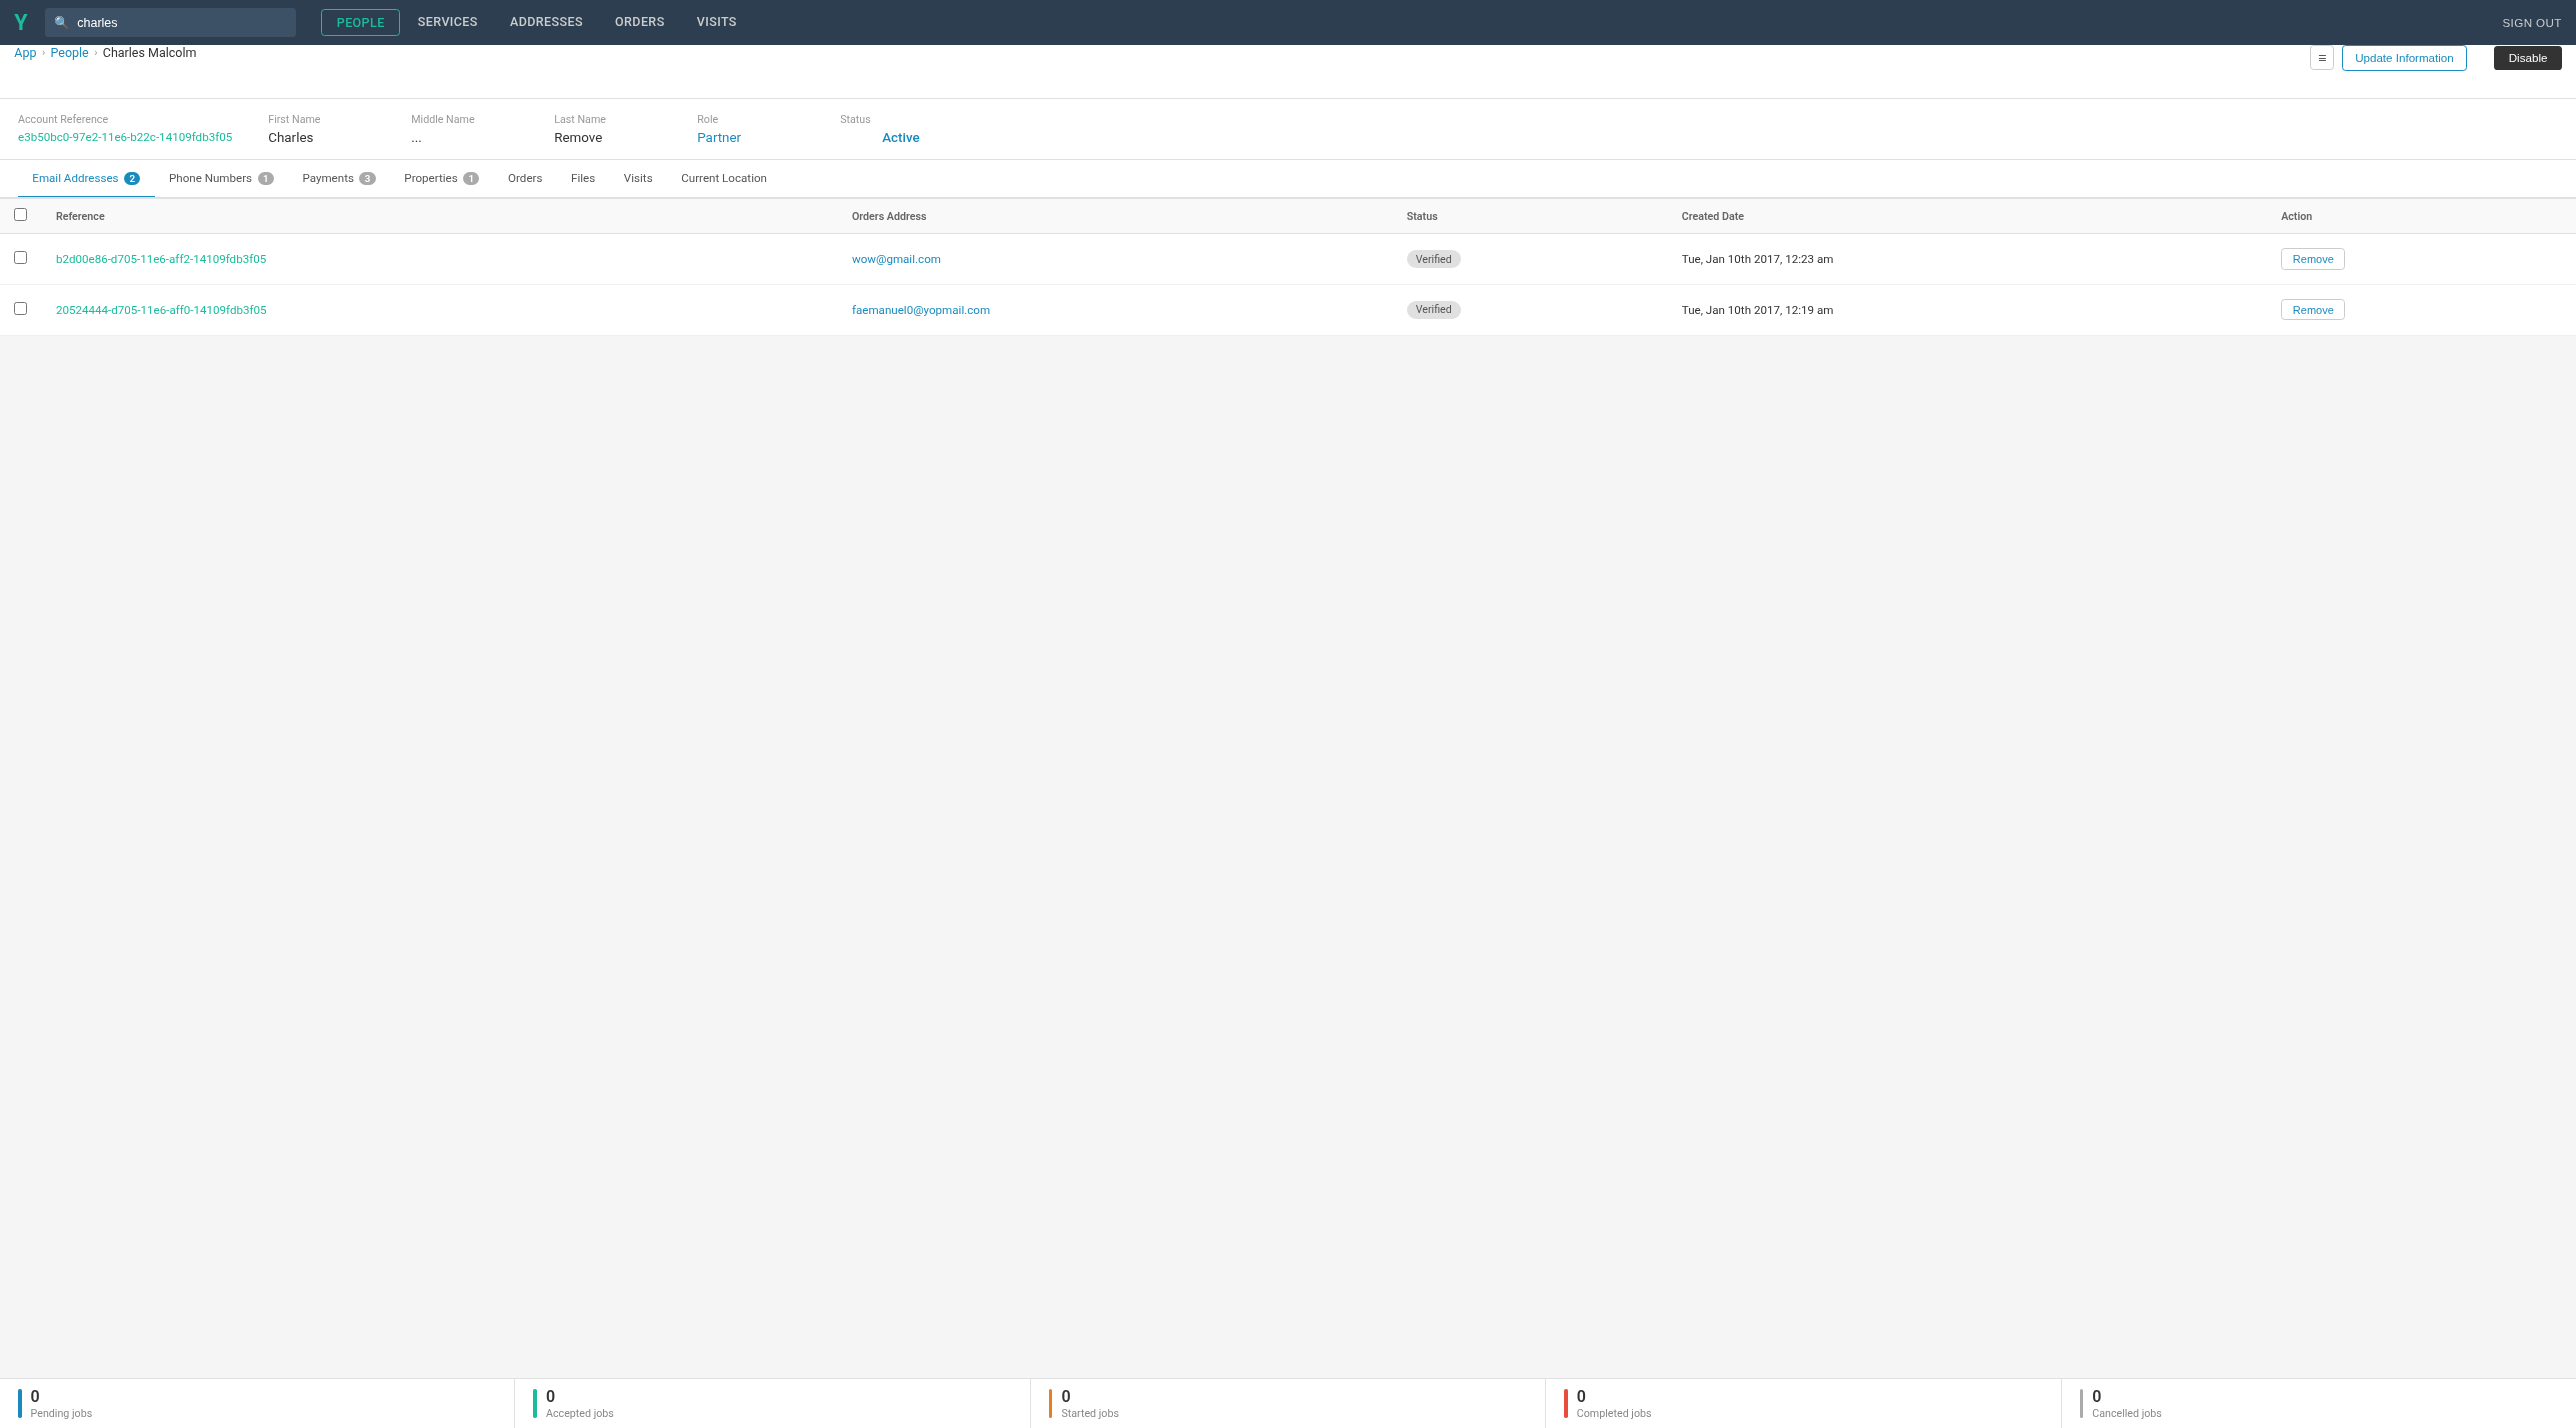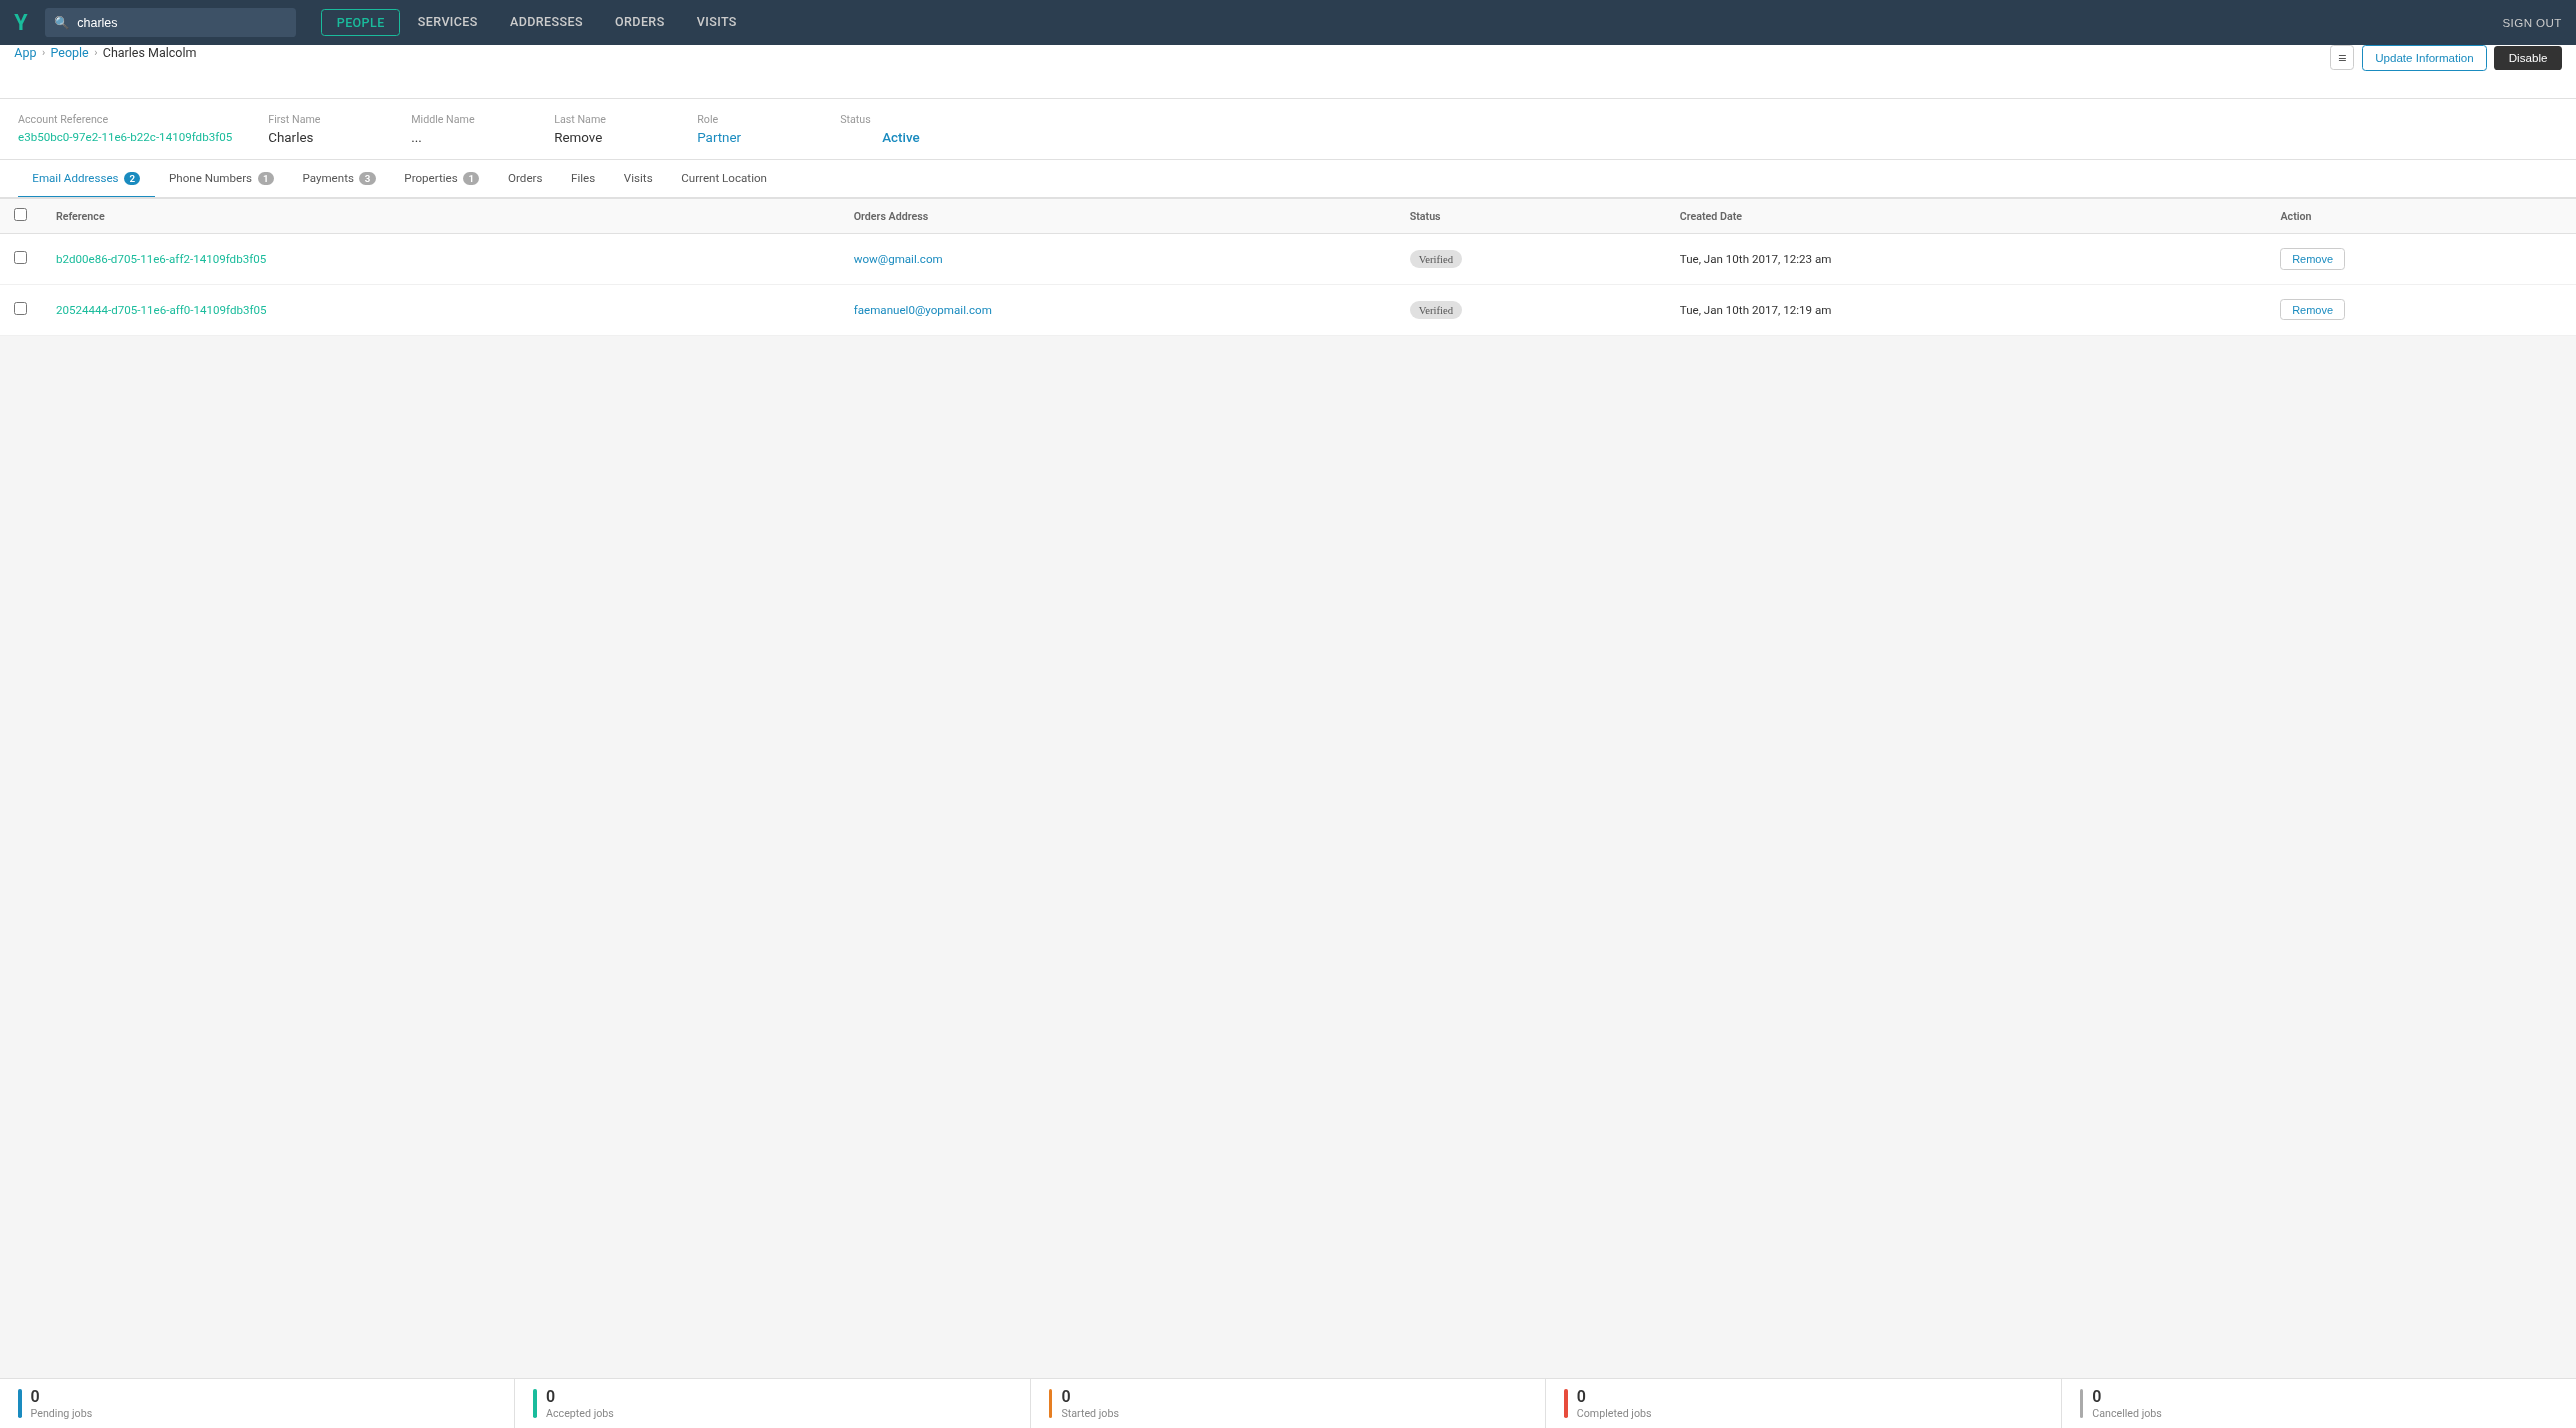--- a/index.html
+++ b/index.html
@@ -106,20 +106,21 @@
     }
     .btn-disable {
       background: #333;
       color: #fff;
       border: none;
       border-radius: 3.6px;
       padding: 5.4px 14.3px;
       cursor: pointer;
       font-size: 11.6px;
       font-weight: 500;
+      margin-left: 20px;
     }
 
     
     .person-info {
       background: #fff;
       border-bottom: 0.9px solid #e0e0e0;
       display: flex;
       align-items: flex-start;
       padding: 14.3px 18px;
       gap: 36px;
@@ -192,21 +193,20 @@
     }
     .td-ref { color: #1abc9c; cursor: pointer; }
     .td-email { color: #1a8bbf; }
     .status-badge {
       display: inline-block;
       padding: 2.7px 9px;
       border-radius: 9px;
       font-size: 10.7px;
       background: #e0e0e0;
       color: #555;
-      font-family: Liberation Serif, serif;
     }
     .btn-remove {
       border: 0.9px solid #ccc;
       background: #fff;
       border-radius: 3.6px;
       padding: 3.6px 10.7px;
       cursor: pointer;
       font-size: 11px;
       color: #1a8bbf;
     }

